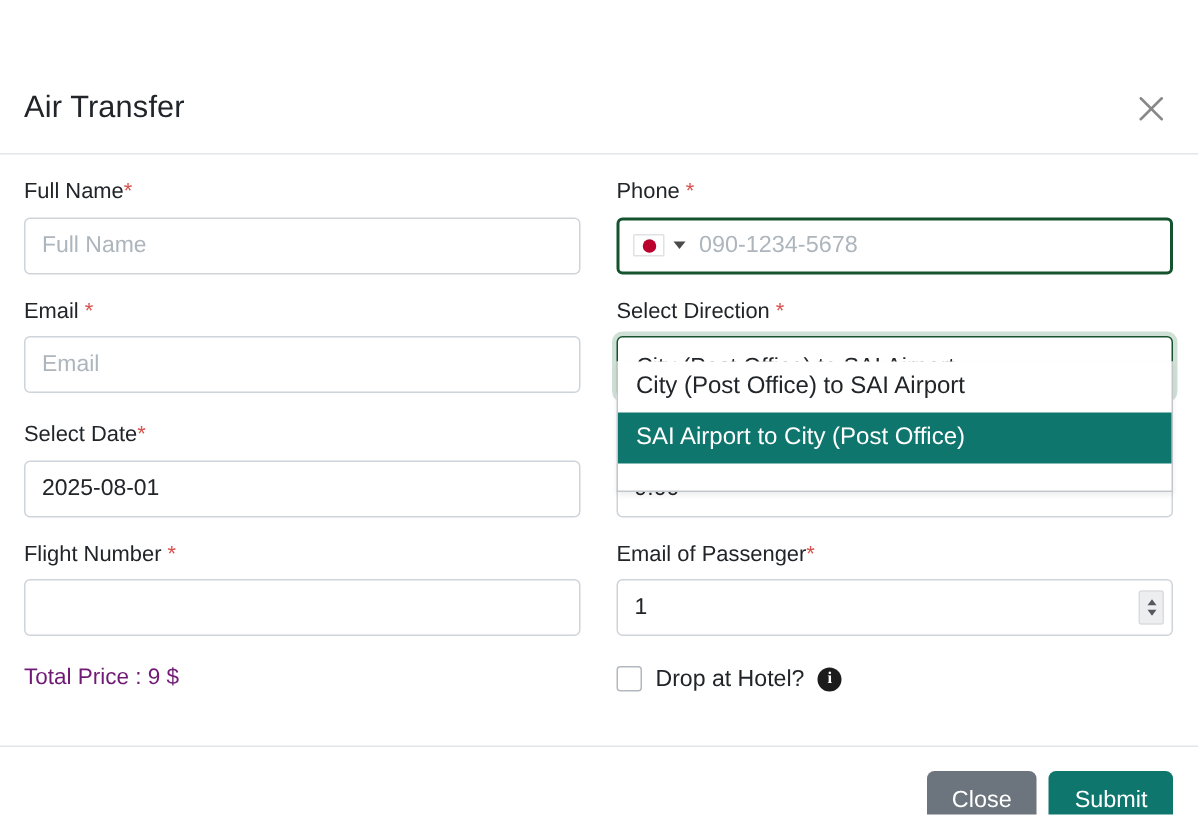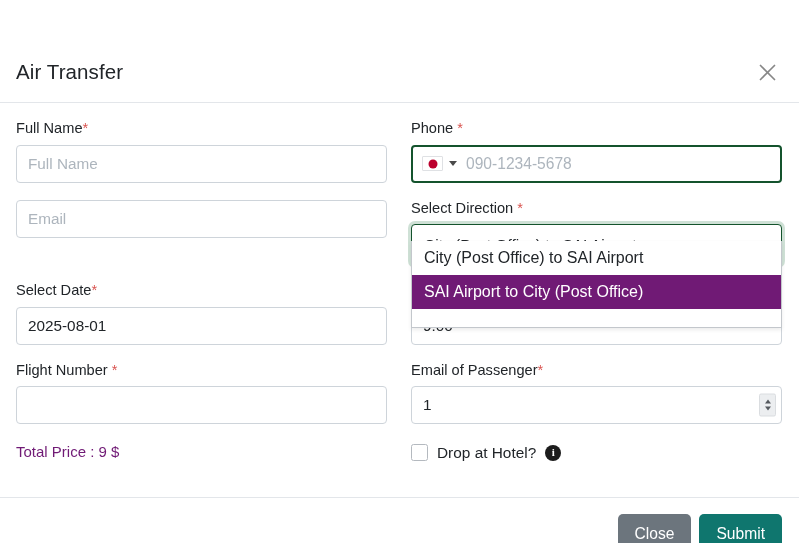--- a/index.html
+++ b/index.html
@@ -172,21 +172,21 @@
   .dd-item {
     height: 34px;
     display: flex; align-items: center;
     padding: 0 12px;
     font-size: 16px;
     color: #212529;
     cursor: pointer;
     white-space: nowrap;
   }
   .dd-item.sel {
-    background: #701a75;
+    background: #0f766e;
     color: #ffffff;
   }
 
   
   .behind-field {
     position: relative;
     z-index: 1;
   }
   .behind-field .ctrl { color: #212529; }
 
@@ -315,20 +315,21 @@
         <div class="phone-group">
           <div class="flag-btn">
             <span class="flag"></span>
             <span class="caret"></span>
           </div>
           <div class="phone-input">090-1234-5678</div>
         </div>
       </div>
 
       <div class="field">
+        <span class="lbl"><span>Email</span><span class="req sp">*</span></span>
         <div class="ctrl ph">Email</div>
       </div>
 
       <div class="field select-focus">
         <span class="lbl"><span>Select Direction</span><span class="req sp">*</span></span>
         <div class="select-display">City (Post Office) to SAI Airport</div>
         <div class="dropdown">
           <div class="dd-item">City (Post Office) to SAI Airport</div>
           <div class="dd-item sel">SAI Airport to City (Post Office)</div>
         </div>

